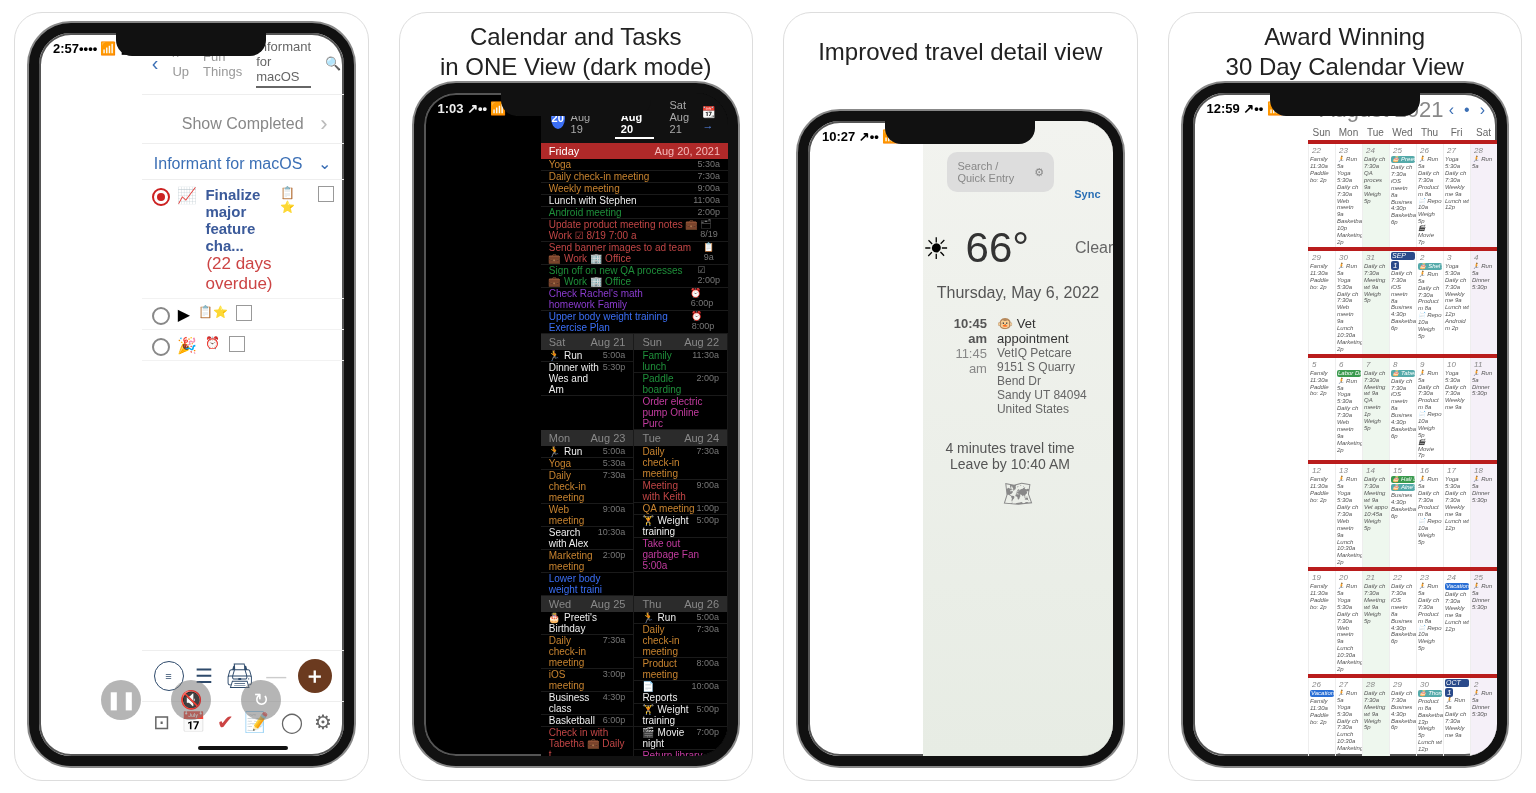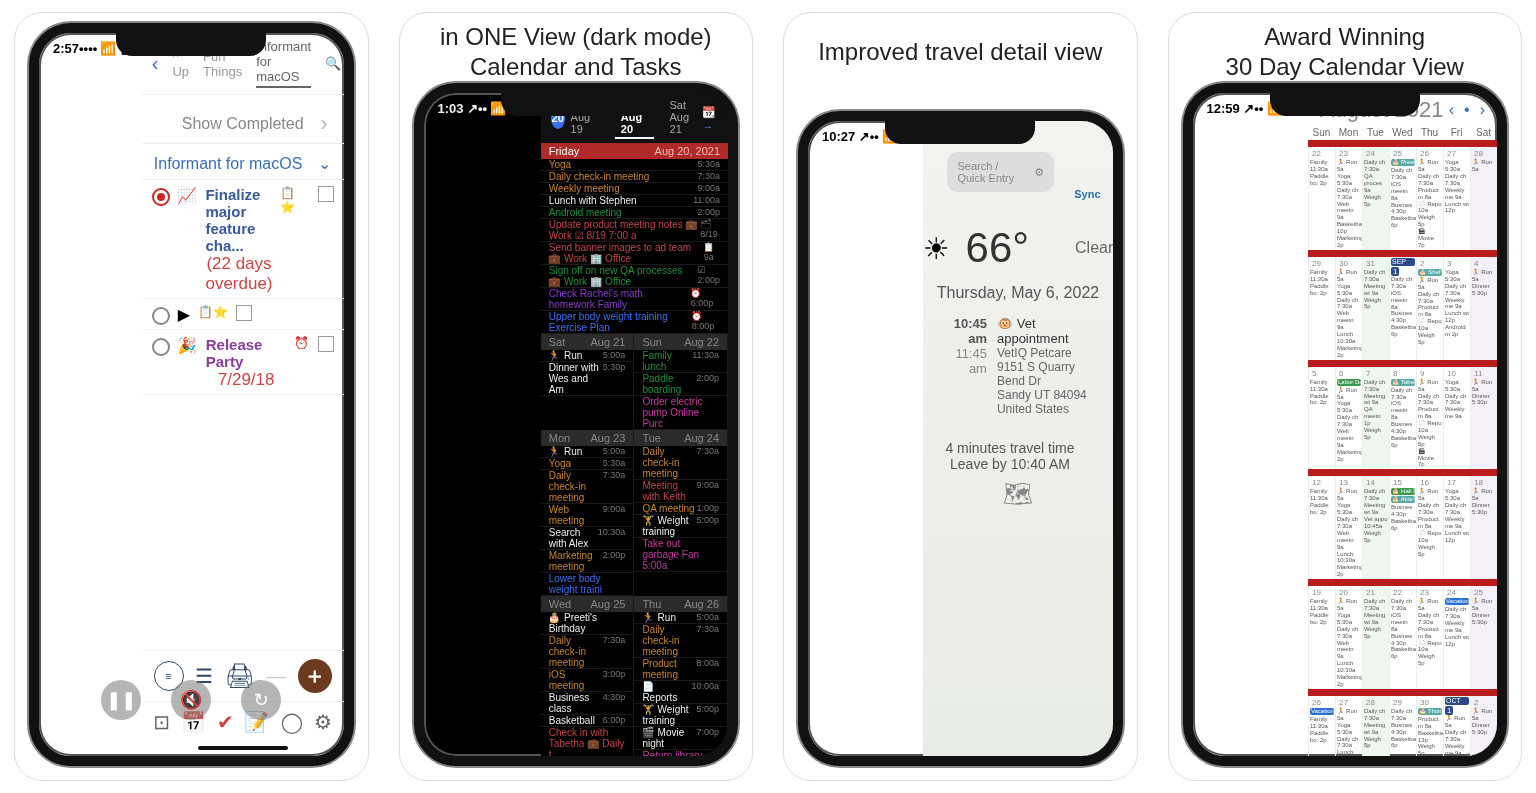--- a/index.html
+++ b/index.html
@@ -175,21 +175,21 @@
   .p3-appt .times { text-align:right; color:#555; font-weight:600; }
   .p3-travel { text-align:center; color:#555; font-size:14px; padding:24px 16px 8px 0; }
   .p3-maplink { text-align:center; color:#888; font-size:24px; }
 
   
   .p4-hdr { display:flex; align-items:center; padding:4px 12px 2px 12px; color:#888; font-size:22px; font-weight:300; }
   .p4-hdr .nav { margin-left:auto; display:flex; gap:10px; color:#3b6fb5; font-size:16px; }
   .p4-dow { display:flex; font-size:10px; color:#666; }
   .p4-dow div { flex:1; text-align:center; padding:2px 0; }
   .p4-grid { flex:1; display:flex; flex-direction:column; }
-  .p4-grid .row { flex:1; display:flex; border-top:7px solid #b91c1c; }
+  .p4-grid .row { flex:1; display:flex; border-top:4px solid #b91c1c;font-style:italic; }
   .p4-grid .cell { flex:1; border-left:1px solid #eee; font-size:6px; color:#555; line-height:1.15; overflow:hidden; padding:1px; position:relative; }
   .p4-grid .cell .dn { font-size:8px; color:#888; padding:1px 2px; }
   .p4-grid .cell.tue { background:#eef7ee; }
   .p4-grid .cell.sat { background:#f5f0f8; }
   .p4-grid .cell.selmonth .dn { background:#2a4a8a; color:#fff; border-radius:2px; padding:0 2px; display:inline-block; }
   .chip { border-radius:2px; padding:0 1px; margin-bottom:1px; overflow:hidden; white-space:nowrap; }
   .chip.green { background:#3a9a4e; color:#fff; }
   .chip.blue { background:#2a6fd5; color:#fff; }
   .chip.teal { background:#5aa; color:#fff; }
   .p4-bar { display:flex; align-items:center; justify-content:space-between; padding:6px 12px; border-top:1px solid #eee; }
@@ -245,24 +245,20 @@
           </div>
           <div class="task-row">
     <span class="task-radio "></span>
     <span class="task-icon">▶</span>
     <span class="task-meta">📋⭐</span>
     <span class="task-check"></span>
           </div>
           <div class="task-row">
     <span class="task-radio "></span>
     <span class="task-icon">🎉</span>
-    <div style="flex:1">
-      <div class="task-title" style="color:#8a3ba0;font-weight:600">Release Party</div>
-      <div class="task-sub">7/29/18</div>
-    </div>
     <span class="task-meta">⏰</span>
     <span class="task-check"></span>
           </div>
         </div>
       <div style="flex:1"></div>
       <div class="p1-bottombar">
         <span class="barbtn">≡</span>
         <span class="tabicon" style="color:#2e4a6b">☰</span>
         <span class="tabicon" style="color:#2e4a6b;font-size:24px">🖨</span>
         <span class="tabicon" style="color:#ccc">—</span>
@@ -281,22 +277,22 @@
     <div class="overlay-ctrl">
       <span class="oc">❚❚</span>
       <span class="oc">🔇</span>
       <span class="oc">↻</span>
     </div>
   </div>
 </div>
 
 <div class="panel">
   <div class="panel-title">
+    <div>Calendar and Tasks</div>
     <div>in ONE View (dark mode)</div>
-    <div>Calendar and Tasks</div>
   </div>
   <div class="device dark p2">
     <div class="notch"></div>
     <div class="status-bar" style="color:#eee">
       <span>1:03 ↗</span>
       <span class="status-icons">•• 📶 🔋</span>
     </div>
     <div class="screen" style="background:#000">
       <div class="p2-daytabs">
         <span class="circle">20</span>

